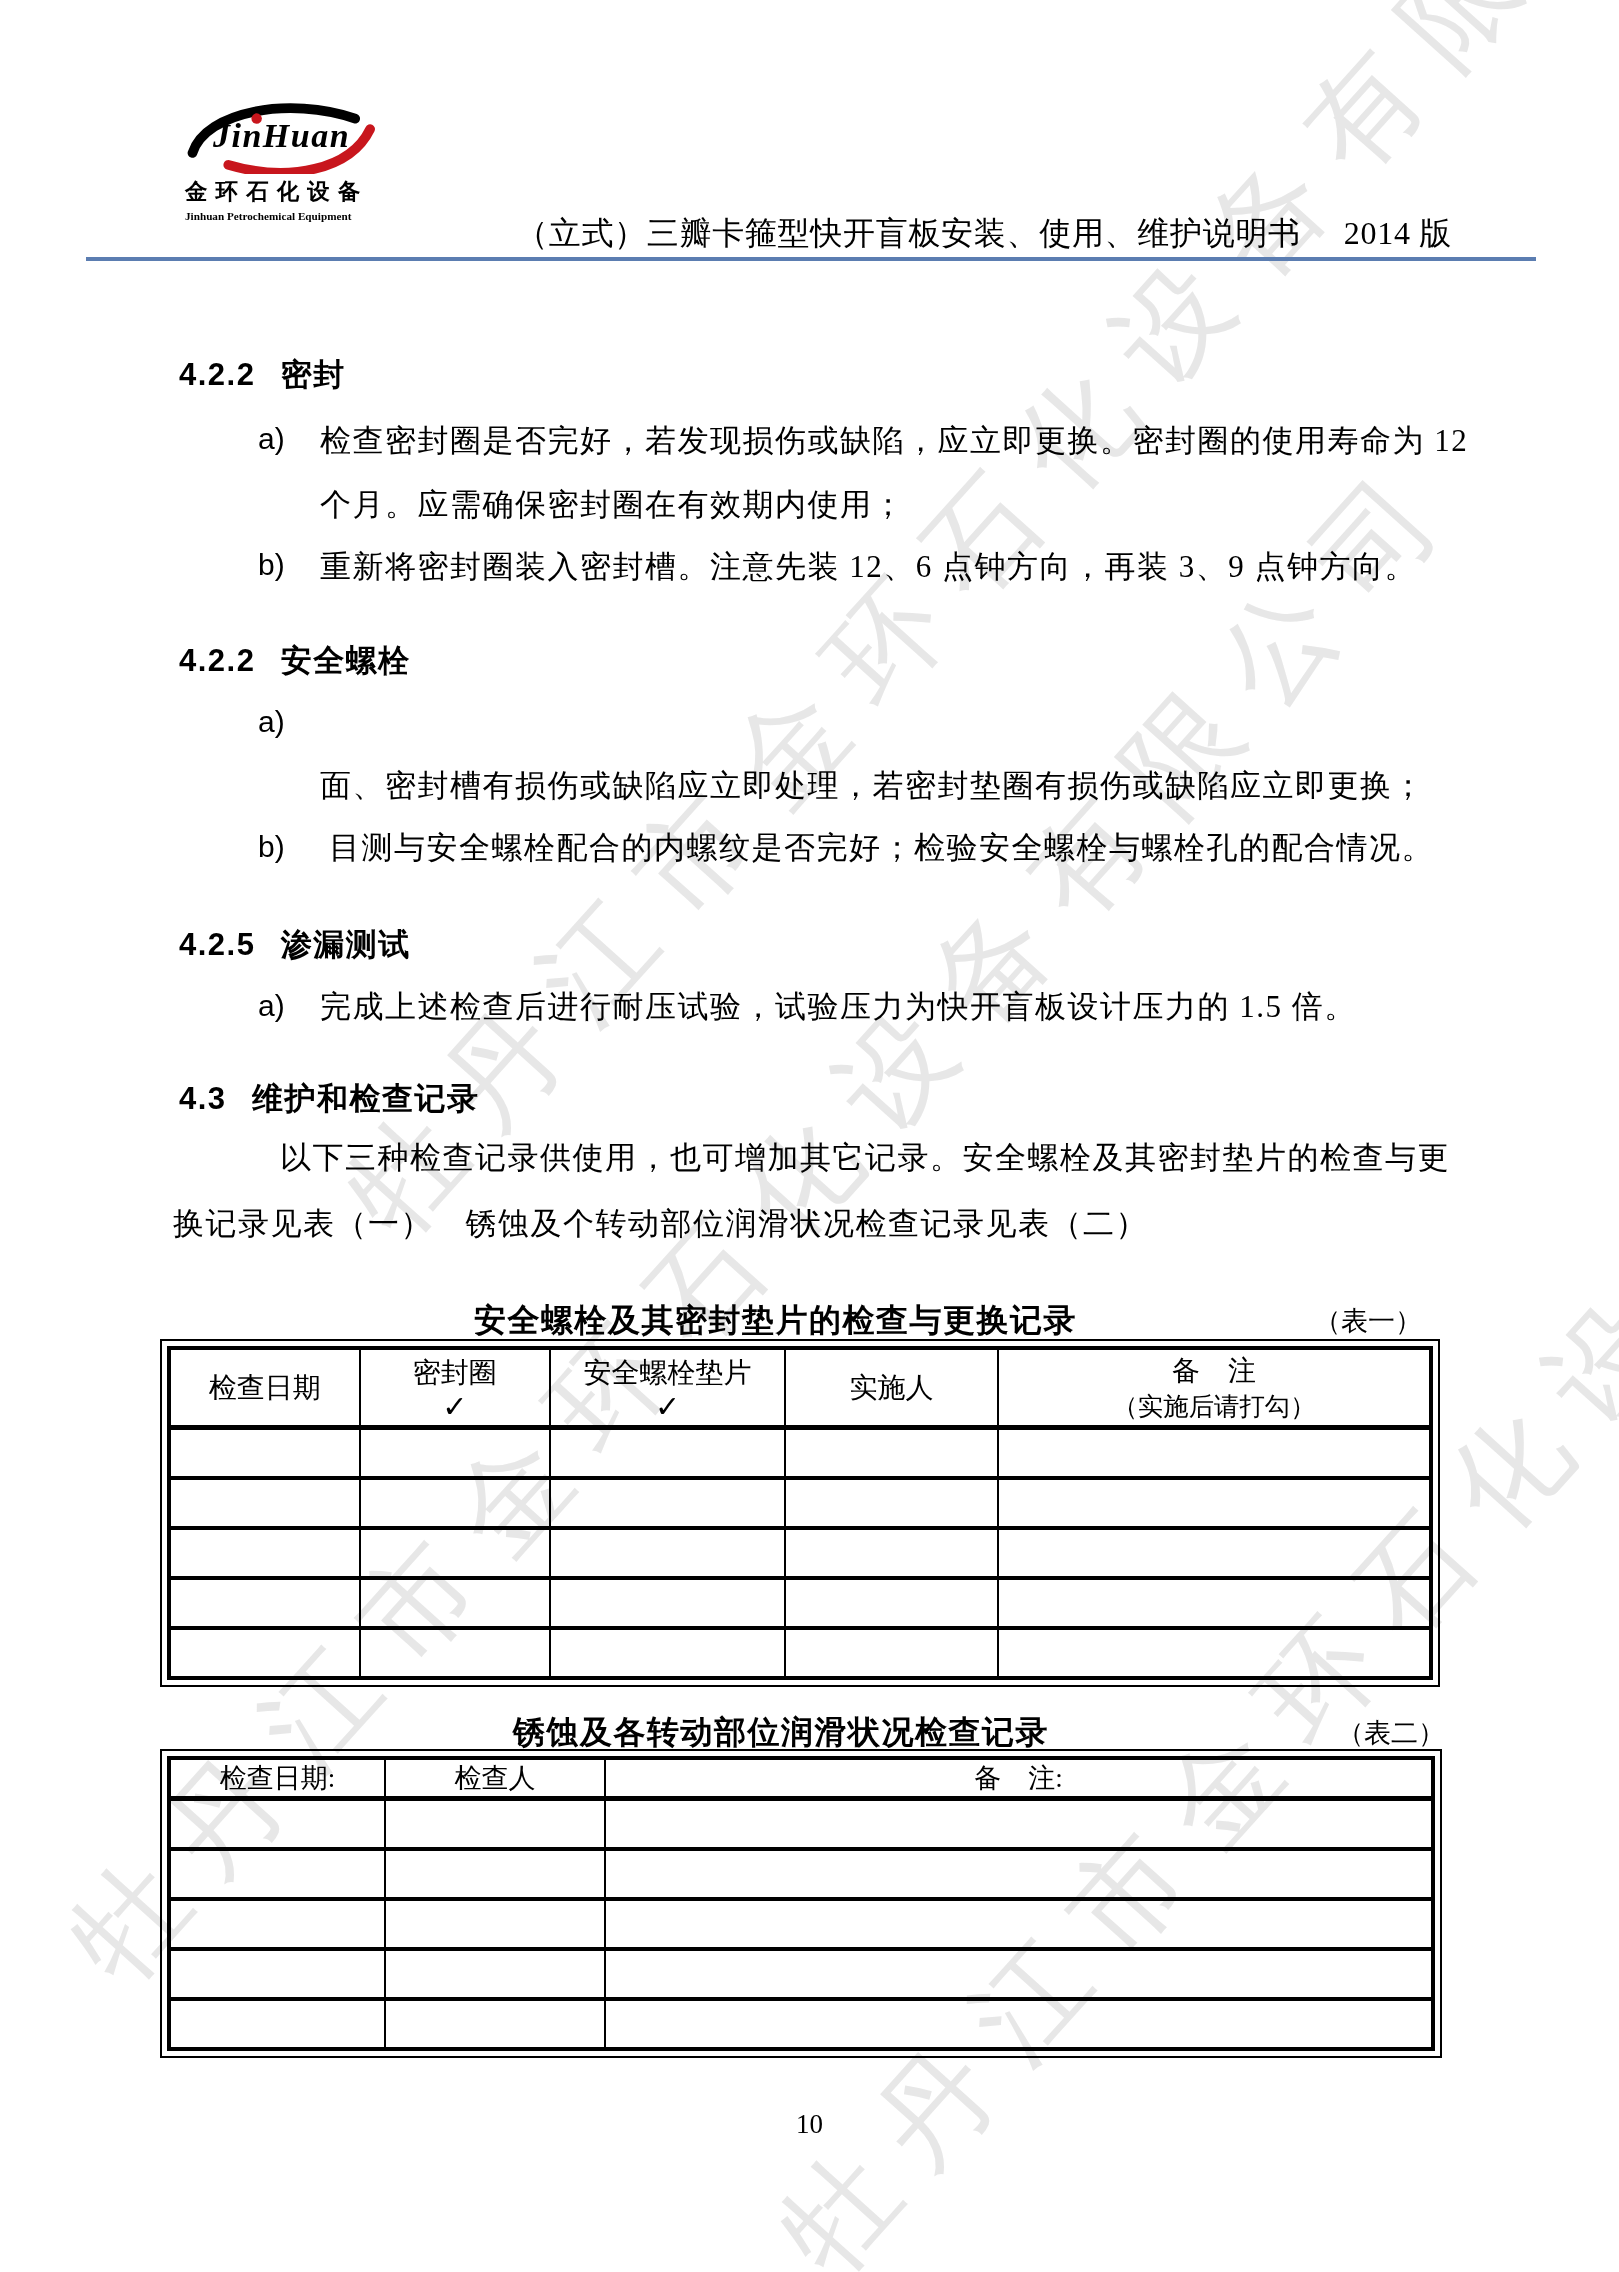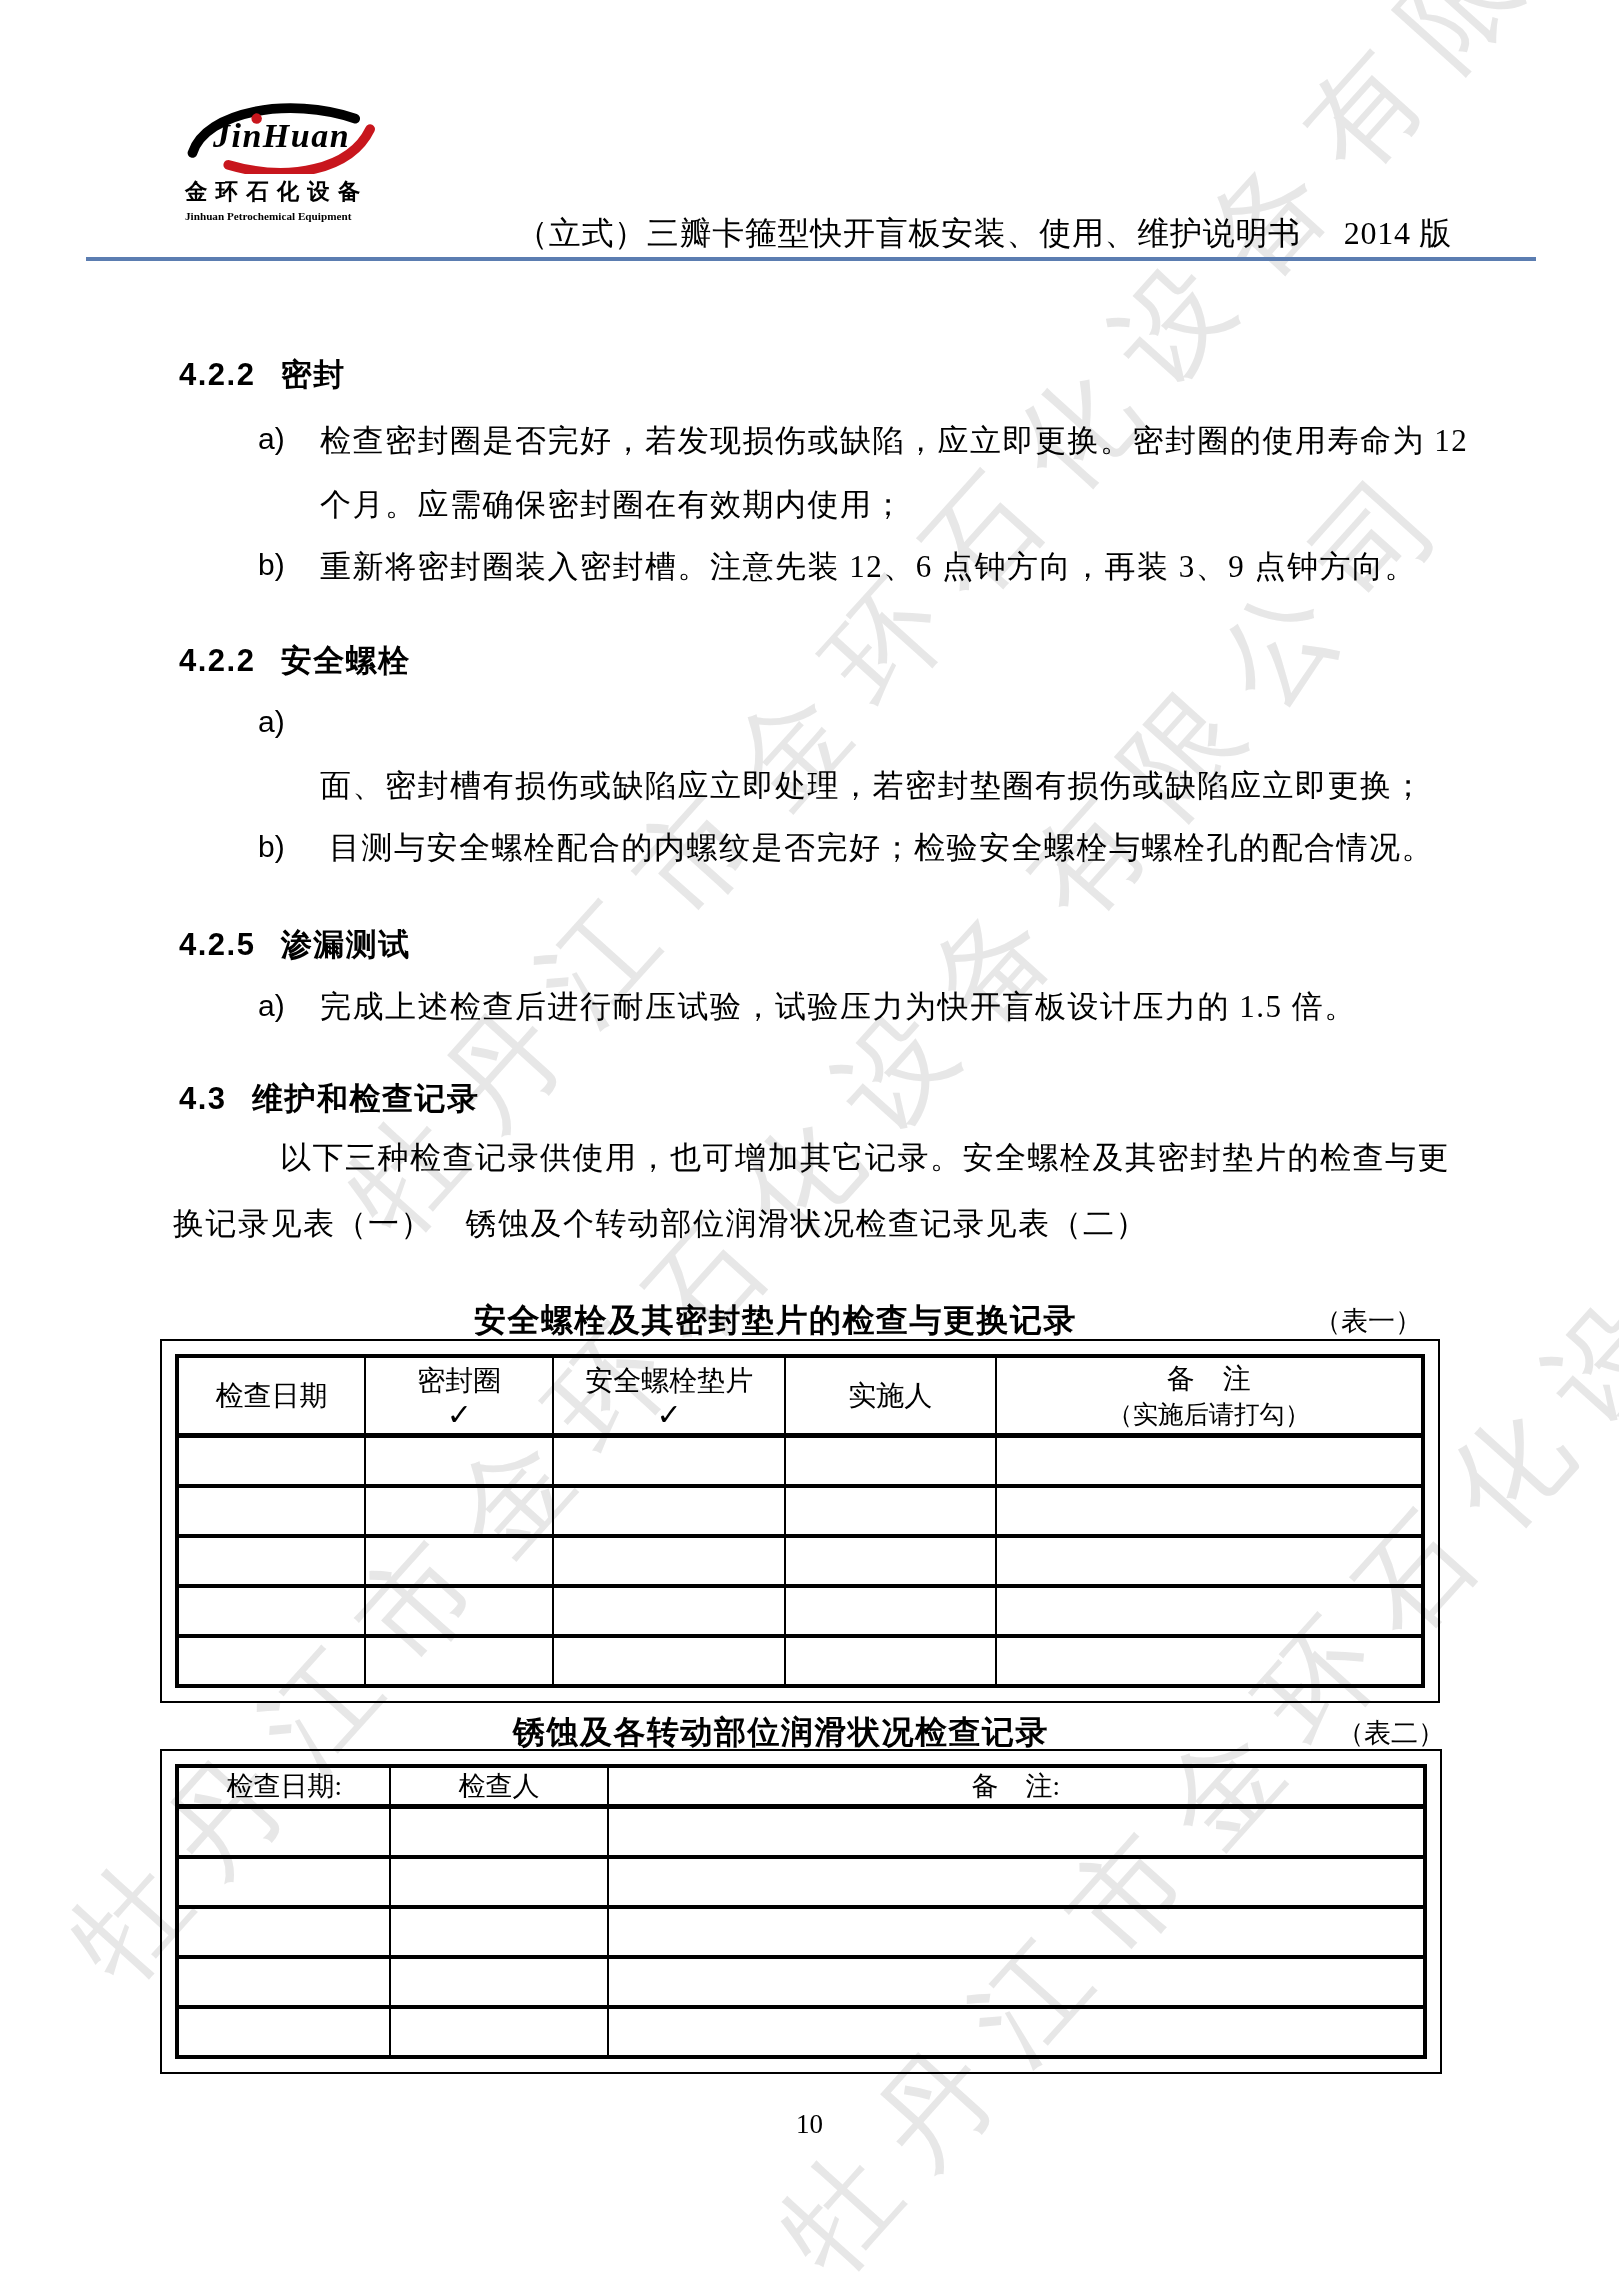--- a/index.html
+++ b/index.html
@@ -34,21 +34,21 @@
   .heading .hnum{margin-right:25.4px;text-align:center;}
   .body-line{font-size:31px;letter-spacing:1.5px;white-space:nowrap;}
   .marker{font-size:30px;font-family:"Liberation Sans","DejaVu Sans",sans-serif;}
 
   
   .tbl-title{font-size:32px;font-weight:bold;letter-spacing:1.5px;white-space:nowrap;
              font-family:"Liberation Sans","DejaVu Sans",sans-serif;}
   .tbl-tag{font-size:27px;white-space:nowrap;}
 
   
-  .tbl-wrap{position:absolute;box-sizing:border-box;border:2.2px solid #000;padding:13px;background:transparent;}
+  .tbl-wrap{position:absolute;box-sizing:border-box;border:2.2px solid #000;padding:5px;background:transparent;}
   table.tbl{width:100%;border-collapse:collapse;border:4.5px solid #000;table-layout:fixed;background:transparent;}
   table.tbl th,table.tbl td{border:2.2px solid #000;border-bottom:4.5px solid #000;text-align:center;
       vertical-align:middle;padding:0;font-weight:normal;font-size:28px;
       font-family:"Liberation Serif","DejaVu Serif",serif;}
   table.tbl tr.hdr th{border-bottom:5.2px solid #000;}
   .hdr-sub{font-size:25.4px;}
   .chk{font-size:30px;line-height:1.0;}
   #table1 tr.hdr th{height:75px;}
   #table1 tr.rw td{height:46px;}
   #table2 tr.hdr th{height:36px;font-size:27px;}

